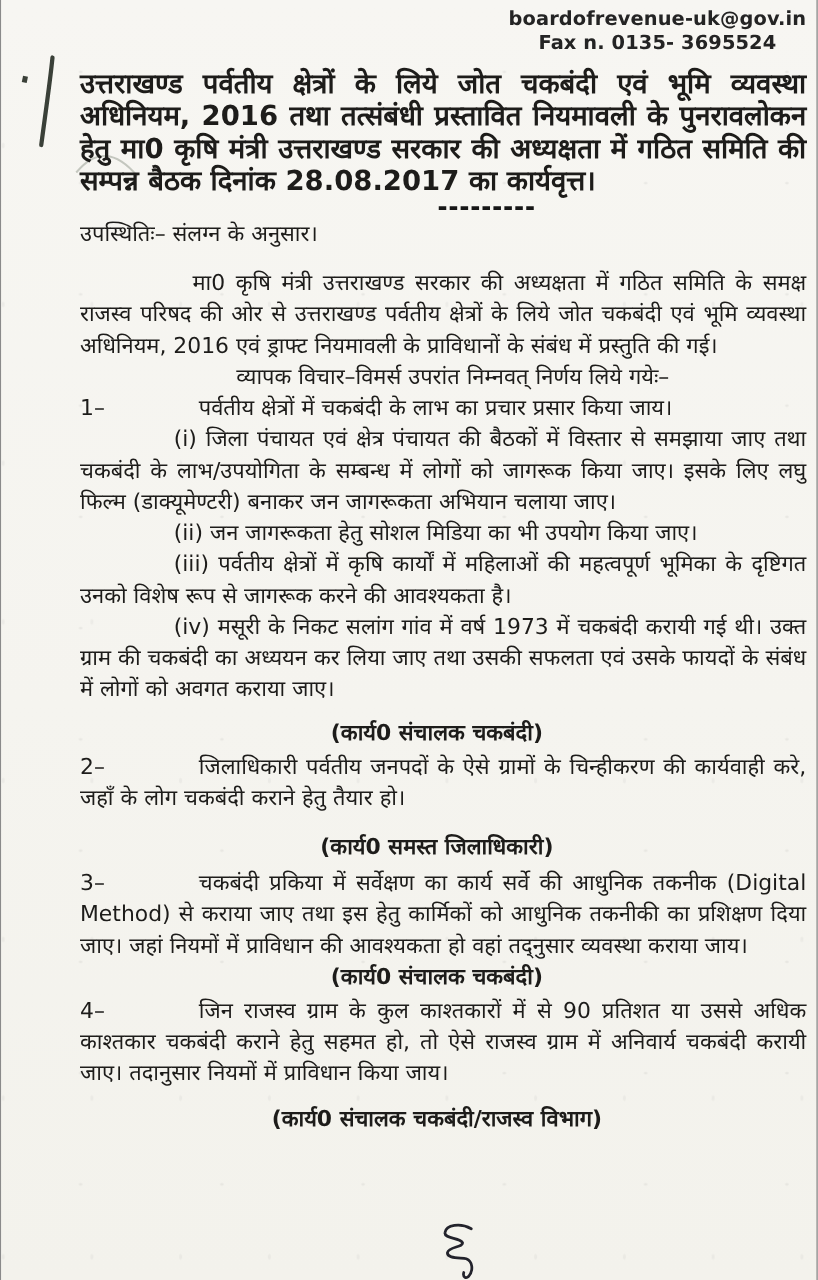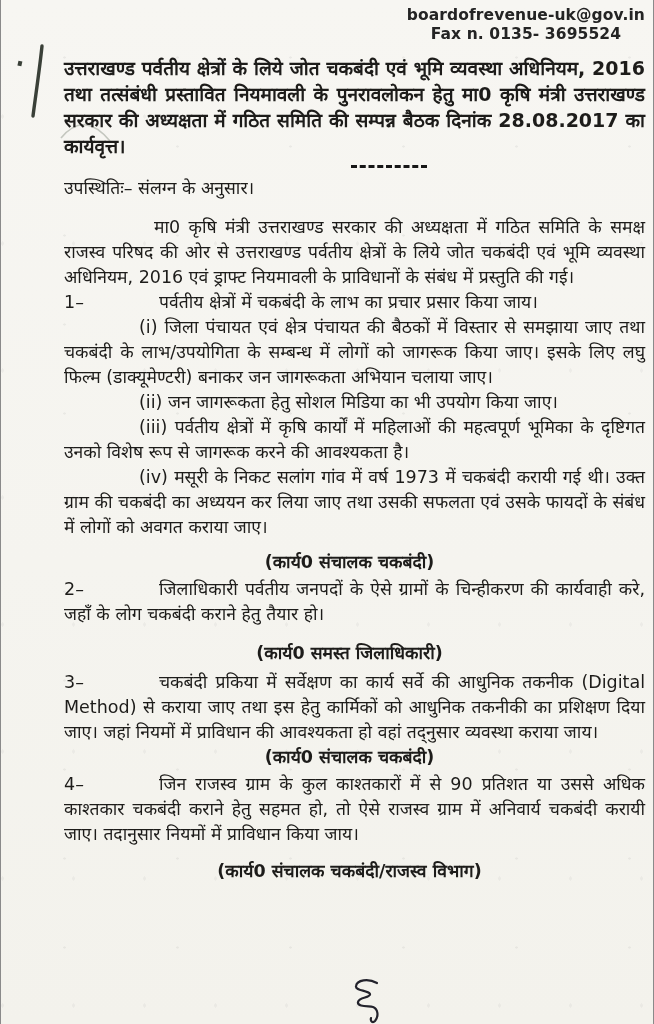--- a/index.html
+++ b/index.html
@@ -28,21 +28,21 @@
     letter-spacing:.1px;
   }
   .content{
     position:absolute; left:63px; right:8px; top:55px;
     font-size:17.5px; line-height:25px;
     text-align:justify;
   }
   p{margin:0;}
   .title{
     font-weight:700;
-    font-size:19px; line-height:26px;
+    font-size:22px; line-height:26px;
     margin-bottom:6px;
   }
   .divider{
     width:76px; height:0;
     border-top:3px dashed #161616;
     margin:1px 0 4px 287px;
   }
   .attendance{margin-top:8px;}
   .intro{margin-top:14px; text-indent:90px;}
   .decision-heading{text-indent:125px;}
@@ -85,20 +85,21 @@
   <div class="content">
 
     <p class="title">उत्तराखण्ड पर्वतीय क्षेत्रों के लिये जोत चकबंदी एवं भूमि व्यवस्था अधिनियम, 2016 तथा तत्संबंधी प्रस्तावित नियमावली के पुनरावलोकन हेतु मा0 कृषि मंत्री उत्तराखण्ड सरकार की अध्यक्षता में गठित समिति की सम्पन्न बैठक दिनांक 28.08.2017 का कार्यवृत्त।</p>
 
     <div class="divider"></div>
 
     <p class="attendance">उपस्थितिः– संलग्न के अनुसार।</p>
 
     <p class="intro">मा0 कृषि मंत्री उत्तराखण्ड सरकार की अध्यक्षता में गठित समिति के समक्ष राजस्व परिषद की ओर से उत्तराखण्ड पर्वतीय क्षेत्रों के लिये जोत चकबंदी एवं भूमि व्यवस्था अधिनियम, 2016 एवं ड्राफ्ट नियमावली के प्राविधानों के संबंध में प्रस्तुति की गई।</p>
 
+    <p class="decision-heading">व्यापक विचार–विमर्स उपरांत निम्नवत् निर्णय लिये गयेः–</p>
 
     <div class="item">
       <span class="num">1–</span>
       <p class="itext">पर्वतीय क्षेत्रों में चकबंदी के लाभ का प्रचार प्रसार किया जाय।</p>
     </div>
 
     <p class="sub">(i) जिला पंचायत एवं क्षेत्र पंचायत की बैठकों में विस्तार से समझाया जाए तथा चकबंदी के लाभ/उपयोगिता के सम्बन्ध में लोगों को जागरूक किया जाए। इसके लिए लघु फिल्म (डाक्यूमेण्टरी) बनाकर जन जागरूकता अभियान चलाया जाए।</p>
     <p class="sub">(ii) जन जागरूकता हेतु सोशल मिडिया का भी उपयोग किया जाए।</p>
     <p class="sub">(iii) पर्वतीय क्षेत्रों में कृषि कार्यों में महिलाओं की महत्वपूर्ण भूमिका के दृष्टिगत उनको विशेष रूप से जागरूक करने की आवश्यकता है।</p>
     <p class="sub">(iv) मसूरी के निकट सलांग गांव में वर्ष 1973 में चकबंदी करायी गई थी। उक्त ग्राम की चकबंदी का अध्ययन कर लिया जाए तथा उसकी सफलता एवं उसके फायदों के संबंध में लोगों को अवगत कराया जाए।</p>

